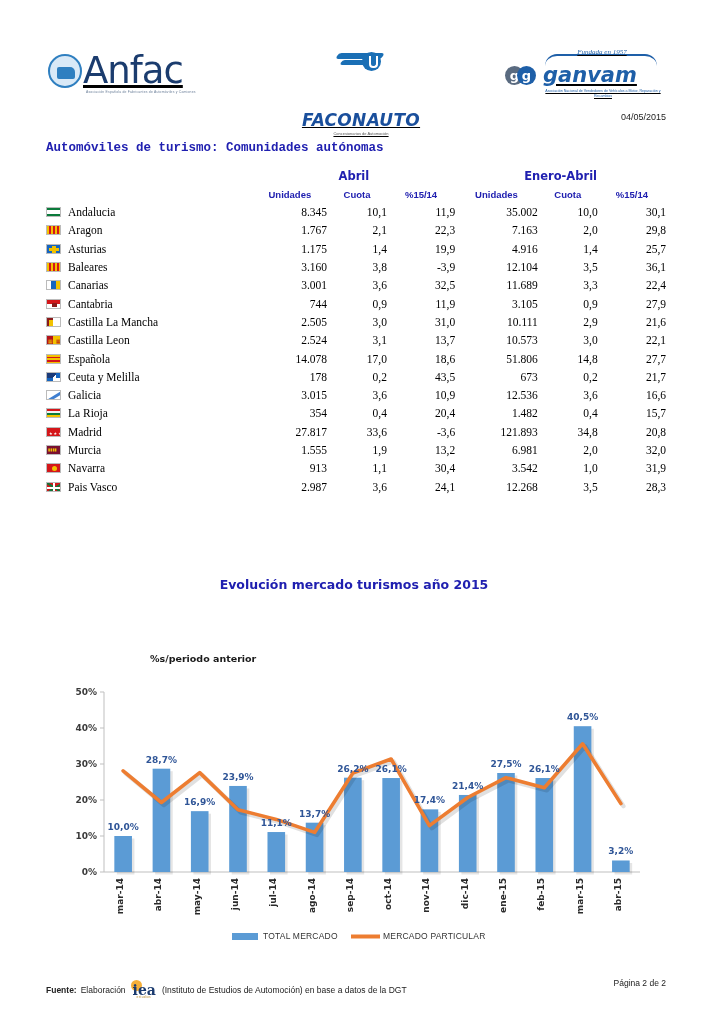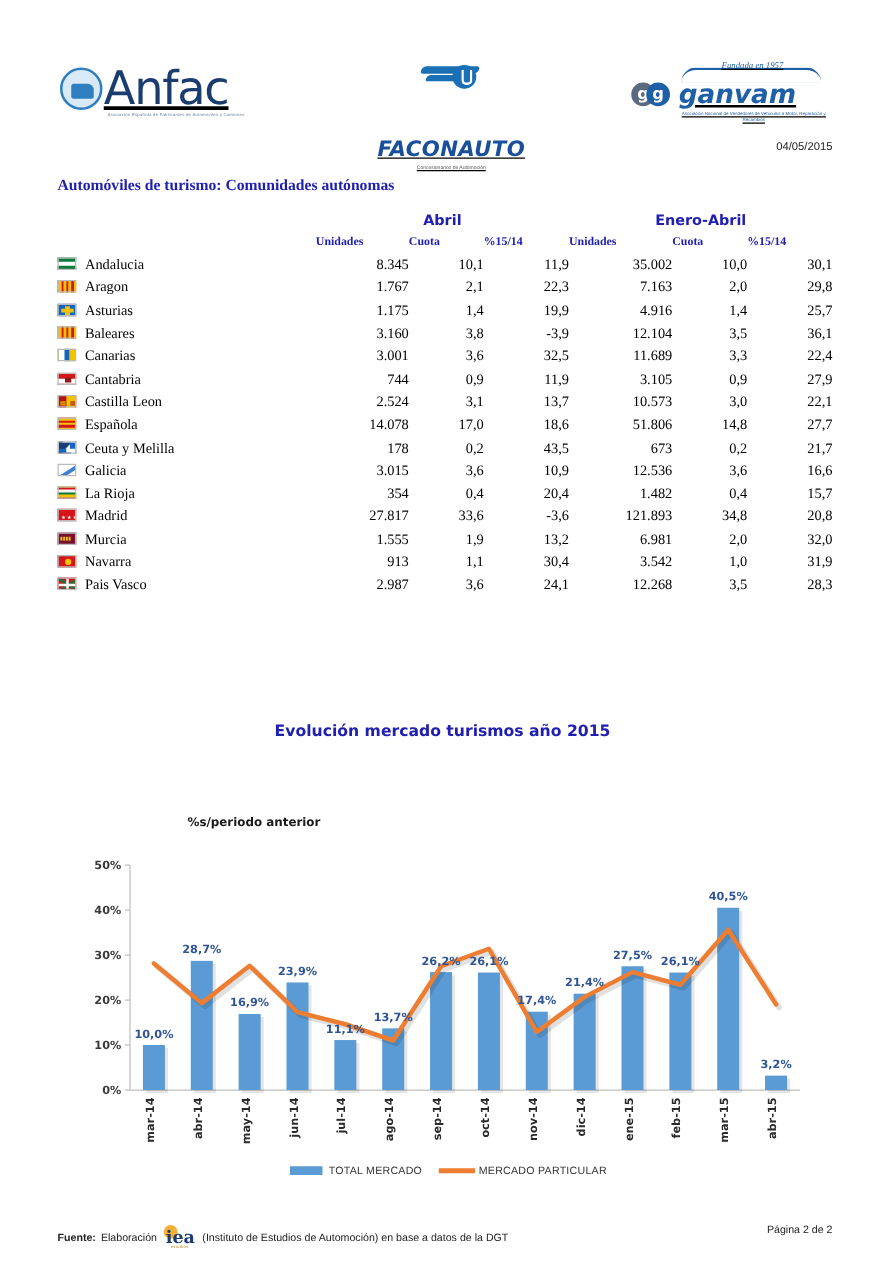--- a/index.html
+++ b/index.html
@@ -79,37 +79,37 @@
             text-align:center; width:116px; margin-left:40px; margin-top:1px; line-height:5px;}
 
   #doc-date{
     position:absolute; right:42px; top:112px;
     font-family:"Liberation Sans", sans-serif; font-size:9px; color:#222;
   }
 
   
   #section-title{
     position:absolute; left:46px; top:141px;
-    font-family:Liberation Serif, serif; font-weight:bold; font-size:12.5px;
+    font-family:Liberation Mono, monospace; font-weight:bold; font-size:12.5px;
     color:#2020b0;
   }
 
   
   #data-table{
     position:absolute; left:46px; top:166px; width:620px;
     border-collapse:collapse;
   }
   #data-table th, #data-table td{ padding:0; }
   .grp-head{
     font-family:"DejaVu Sans", sans-serif; font-weight:bold; font-size:11.5px;
     color:#2020b0; text-align:center; height:19px;
   }
   .col-head{
-    font-family:Liberation Serif, serif; font-weight:bold; font-size:9.5px;
-    color:#2020b0; text-align:left; height:18px; padding-right:2px;
+    font-family:Liberation Sans, sans-serif; font-weight:bold; font-size:9.5px;
+    color:#2020b0; text-align:center; height:18px; padding-right:2px;
   }
   .r-region{
     font-family:"Liberation Serif", serif; font-size:11.5px; color:#000;
     text-align:left; height:18.3px; white-space:nowrap;
   }
   .r-num{
     font-family:"Liberation Serif", serif; font-size:11.5px; color:#000;
     text-align:right; height:18.3px; padding-right:2px; white-space:nowrap;
   }
   .flag{
@@ -262,20 +262,29 @@
         <td class="r-num">22,4</td>
       </tr>
       <tr>
         <td class="r-region"><span class="flag" style="background: linear-gradient(rgb(212, 22, 26) 0px, rgb(212, 22, 26) 50%, rgb(255, 255, 255) 50%);"><span style="position:absolute;left:5px;top:3px;width:5px;height:4px;background:#8b1a1a"></span></span><span>Cantabria</span></td>
         <td class="r-num">744</td>
         <td class="r-num">0,9</td>
         <td class="r-num">11,9</td>
         <td class="r-num">3.105</td>
         <td class="r-num">0,9</td>
         <td class="r-num">27,9</td>
+      </tr>
+      <tr>
+        <td class="r-region"><span class="flag" style="background: linear-gradient(90deg, rgb(139, 26, 26) 0px, rgb(139, 26, 26) 50%, rgb(255, 255, 255) 50%);"><span style="position:absolute;left:2px;top:2px;width:4px;height:6px;background:#f2c200"></span></span><span>Castilla La Mancha</span></td>
+        <td class="r-num">2.505</td>
+        <td class="r-num">3,0</td>
+        <td class="r-num">31,0</td>
+        <td class="r-num">10.111</td>
+        <td class="r-num">2,9</td>
+        <td class="r-num">21,6</td>
       </tr>
       <tr>
         <td class="r-region"><span class="flag" style="background: linear-gradient(90deg, rgb(179, 18, 26) 0px, rgb(179, 18, 26) 50%, rgb(242, 194, 0) 50%);"><span style="position:absolute;left:1px;top:2px;color:#f2c200;font-size:5px">▦</span><span style="position:absolute;left:9px;top:2px;color:#b3121a;font-size:5px">▦</span></span><span>Castilla Leon</span></td>
         <td class="r-num">2.524</td>
         <td class="r-num">3,1</td>
         <td class="r-num">13,7</td>
         <td class="r-num">10.573</td>
         <td class="r-num">3,0</td>
         <td class="r-num">22,1</td>
       </tr>

